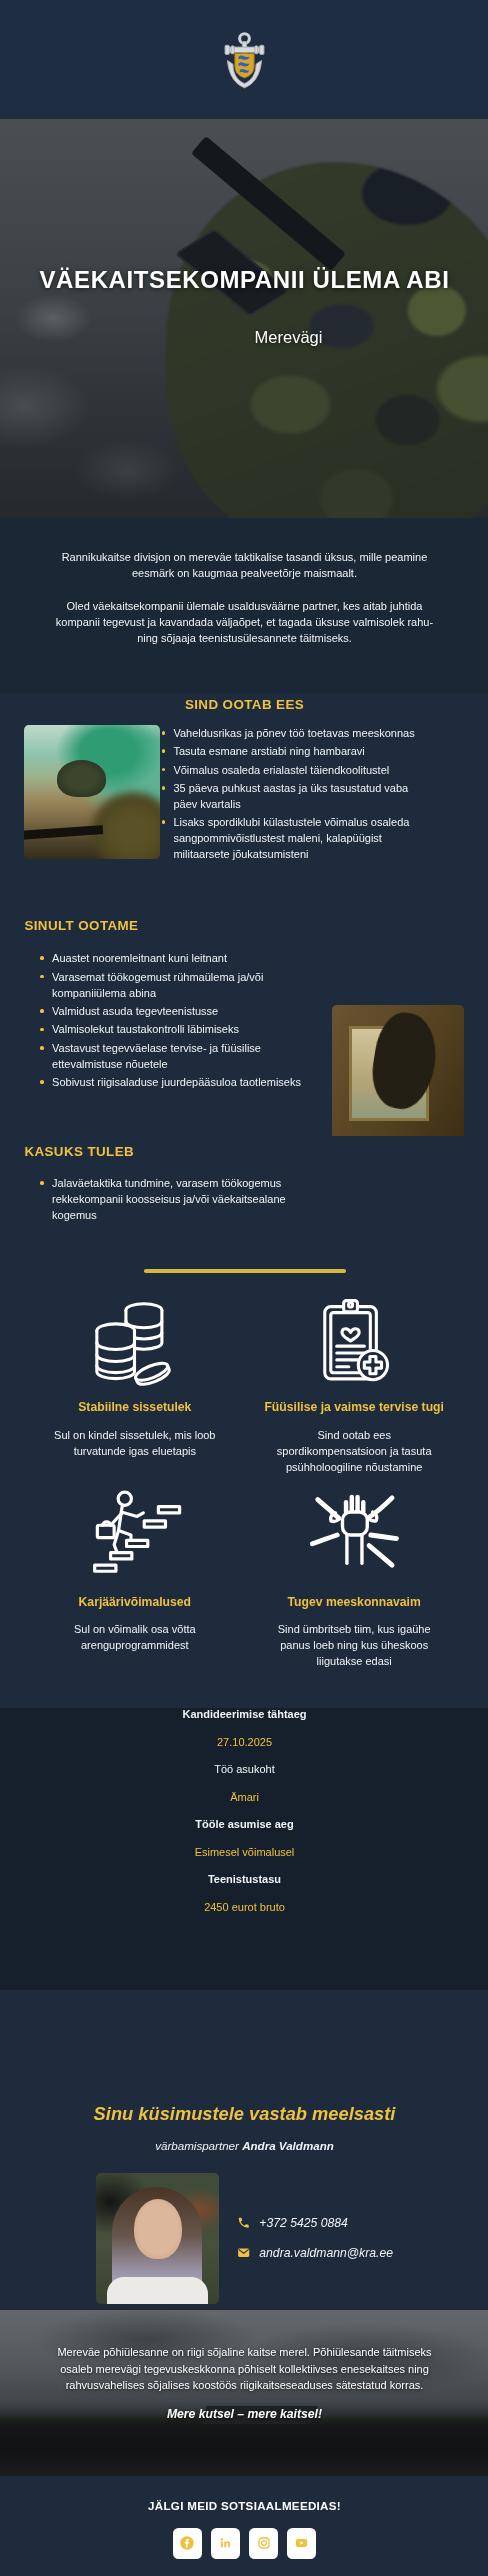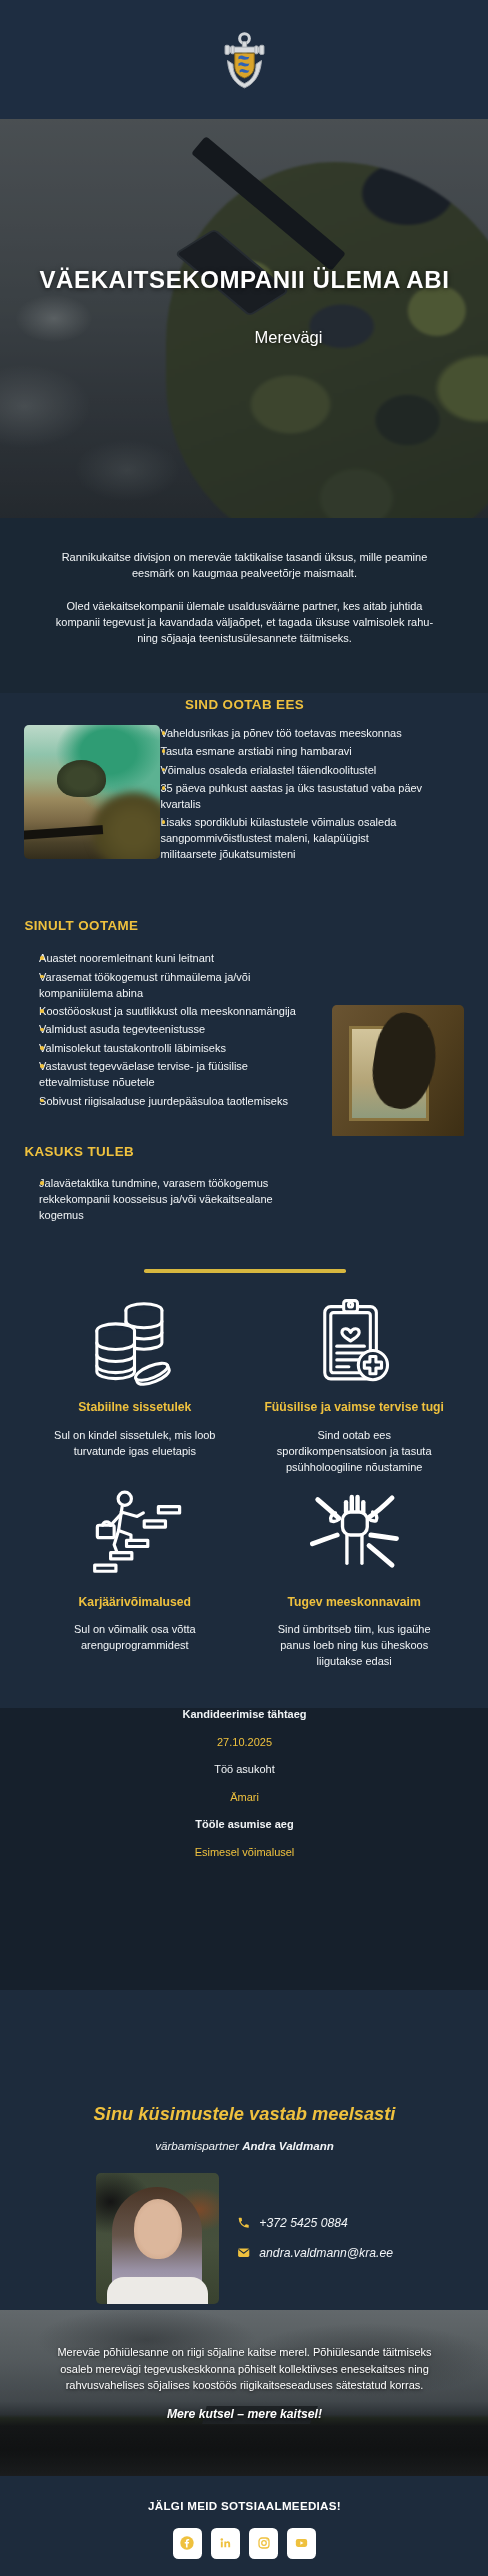--- a/index.html
+++ b/index.html
@@ -44,21 +44,21 @@
 
   
   .intro{height:175px;background:var(--navy-intro);padding-top:30.5px;text-align:center;font-size:11px;line-height:16px;}
   .intro p{width:385px;margin:0 auto 17px;}
 
   
   .sec{background:var(--navy);padding-left:24.4px;padding-right:24.4px;}
   h2.sec-h{color:var(--yellow);font-size:13.4px;line-height:14.7px;font-weight:bold;letter-spacing:0.4px;margin:0;}
   .center{text-align:center;}
   ul.bullets{list-style:none;margin:0;padding:0;font-size:11px;line-height:16px;}
-  ul.bullets li{position:relative;padding-left:0;margin-bottom:2.4px;}
+  ul.bullets li{position:relative;padding-left:13px;margin-bottom:2.4px;}
   ul.bullets li::before{content:"";position:absolute;left:1.2px;top:6.1px;width:3.7px;height:3.7px;border-radius:50%;background:var(--yellow);}
 
   .sec-ootab{height:217px;padding-top:4.9px;}
   .ootab-row{display:flex;margin-top:12.2px;}
   .photo{border-radius:4.9px;flex:none;position:relative;overflow:hidden;}
   .photo-smoke{width:136px;height:134px;background:
       radial-gradient(73px 58px at 62% 20%, #2f9c74 0 38%, rgba(47,156,116,0) 72%),
       radial-gradient(104px 73px at 88% 32%, #5cb292 0 40%, rgba(92,178,146,0) 75%),
       linear-gradient(180deg,#bdd9c9 0%,#8fc4ac 22%,#9cb089 40%,#9b8a5e 55%,#7a6845 72%,#4a4129 88%,#332d1c 100%);}
   .smoke-soldier{position:absolute;left:24%;top:26%;width:36%;height:28%;border-radius:50% 50% 42% 42%;
@@ -189,21 +189,20 @@
       <li>Lisaks spordiklubi külastustele võimalus osaleda sangpommivõistlustest maleni, kalapüügist militaarsete jõukatsumisteni</li>
     </ul>
   </div>
 </section>
 
 <section class="sec sec-ootame">
   <h2 class="sec-h">SINULT OOTAME</h2>
   <ul class="bullets">
     <li>Auastet nooremleitnant kuni leitnant</li>
     <li>Varasemat töökogemust rühmaülema ja/või kompaniiülema abina</li>
-    <li>Koostööoskust ja suutlikkust olla meeskonnamängija</li>
     <li>Valmidust asuda tegevteenistusse</li>
     <li>Valmisolekut taustakontrolli läbimiseks</li>
     <li>Vastavust tegevväelase tervise- ja füüsilise ettevalmistuse nõuetele</li>
     <li>Sobivust riigisaladuse juurdepääsuloa taotlemiseks</li>
   </ul>
   <div class="photo photo-window"></div>
 </section>
 
 <section class="sec sec-kasuks">
   <h2 class="sec-h">KASUKS TULEB</h2>
@@ -316,20 +315,24 @@
     <div class="dvalue">27.10.2025</div>
   </div>
   <div>
     <div class="dlabel plain">Töö asukoht</div>
     <div class="dvalue">Ämari</div>
   </div>
   <div>
     <div class="dlabel">Tööle asumise aeg</div>
     <div class="dvalue">Esimesel võimalusel</div>
   </div>
+  <div>
+    <div class="dlabel">Teenistustasu</div>
+    <div class="dvalue">2450 eurot bruto</div>
+  </div>
 </section>
 
 <section class="contact">
   <h2>Sinu küsimustele vastab meelsasti</h2>
   <p class="partner">
     <span>värbamispartner</span>
     <strong>Andra Valdmann</strong>
   </p>
   <div class="contact-row">
     <div class="portrait">

